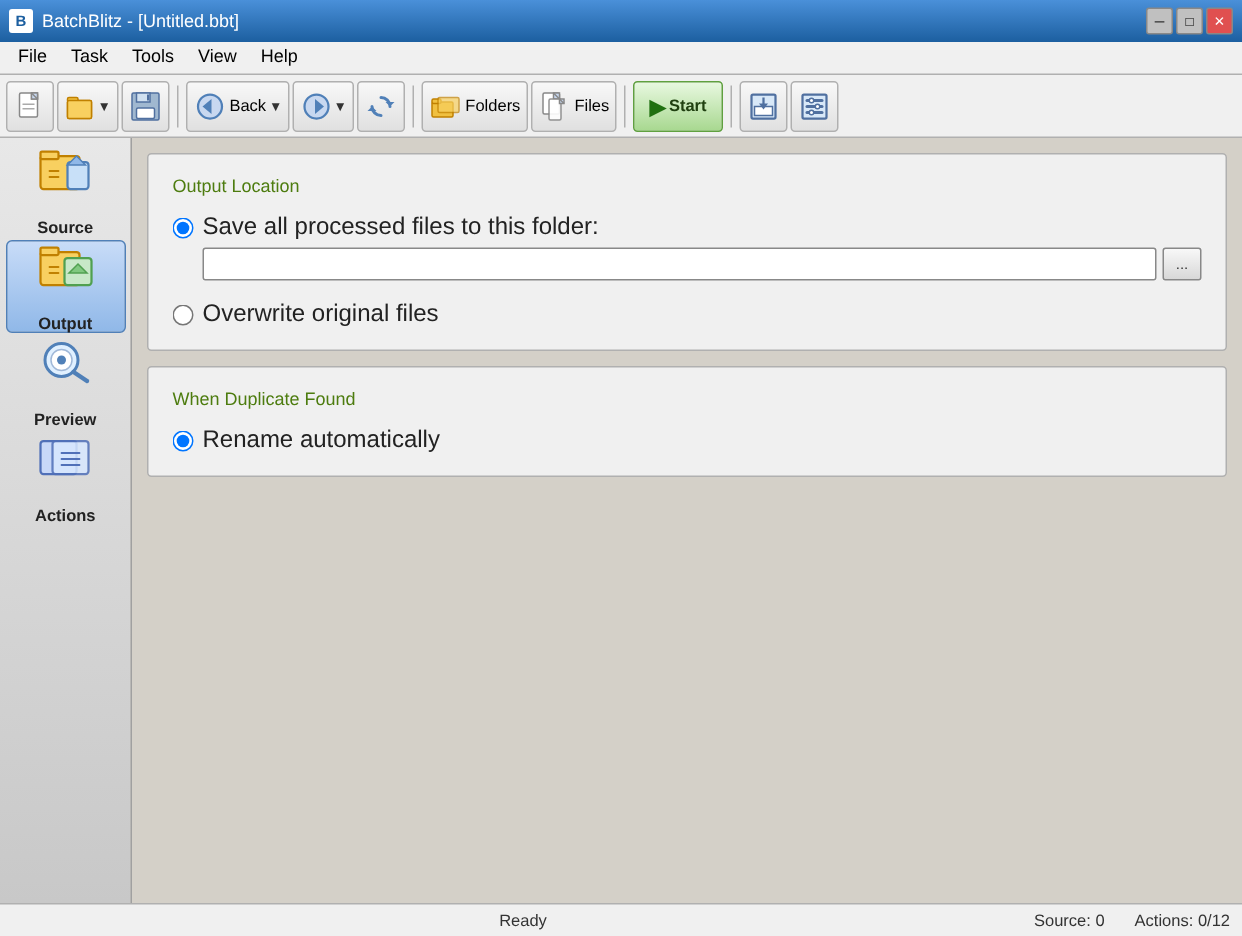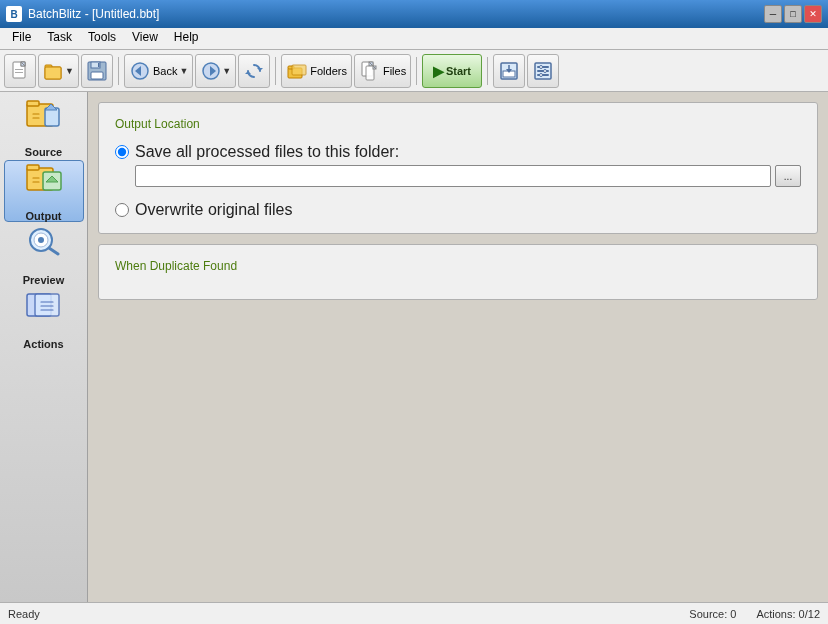--- a/index.html
+++ b/index.html
@@ -255,20 +255,21 @@
       height: 22px;
       display: flex;
       align-items: center;
       padding: 0 8px;
       font-size: 11px;
       color: #333;
       gap: 0;
     }
     .status-left {
       flex: 1;
+      text-align: center;
     }
     .status-right {
       display: flex;
       gap: 20px;
     }
 
     
     svg { display: block; }
   </style>
 </head>
@@ -494,20 +495,24 @@
         <div class="radio-row">
           <input type="radio" name="output_location" id="overwrite_original" style="">
           <label for="overwrite_original">Overwrite original files</label>
         </div>
       </div>
     </div>
 
     <div class="panel-box">
       <div class="panel-title">When Duplicate Found</div>
       <div class="radio-group">
+        <div class="radio-row">
+          <input type="radio" name="duplicate" id="rename_auto" checked="" style="">
+          <label for="rename_auto">Rename automatically</label>
+        </div>
       </div>
     </div>
 
   </div>
 </div>
 
 <div class="status-bar">
   <div class="status-left">Ready</div>
   <div class="status-right">
     <span>Source: 0</span>

